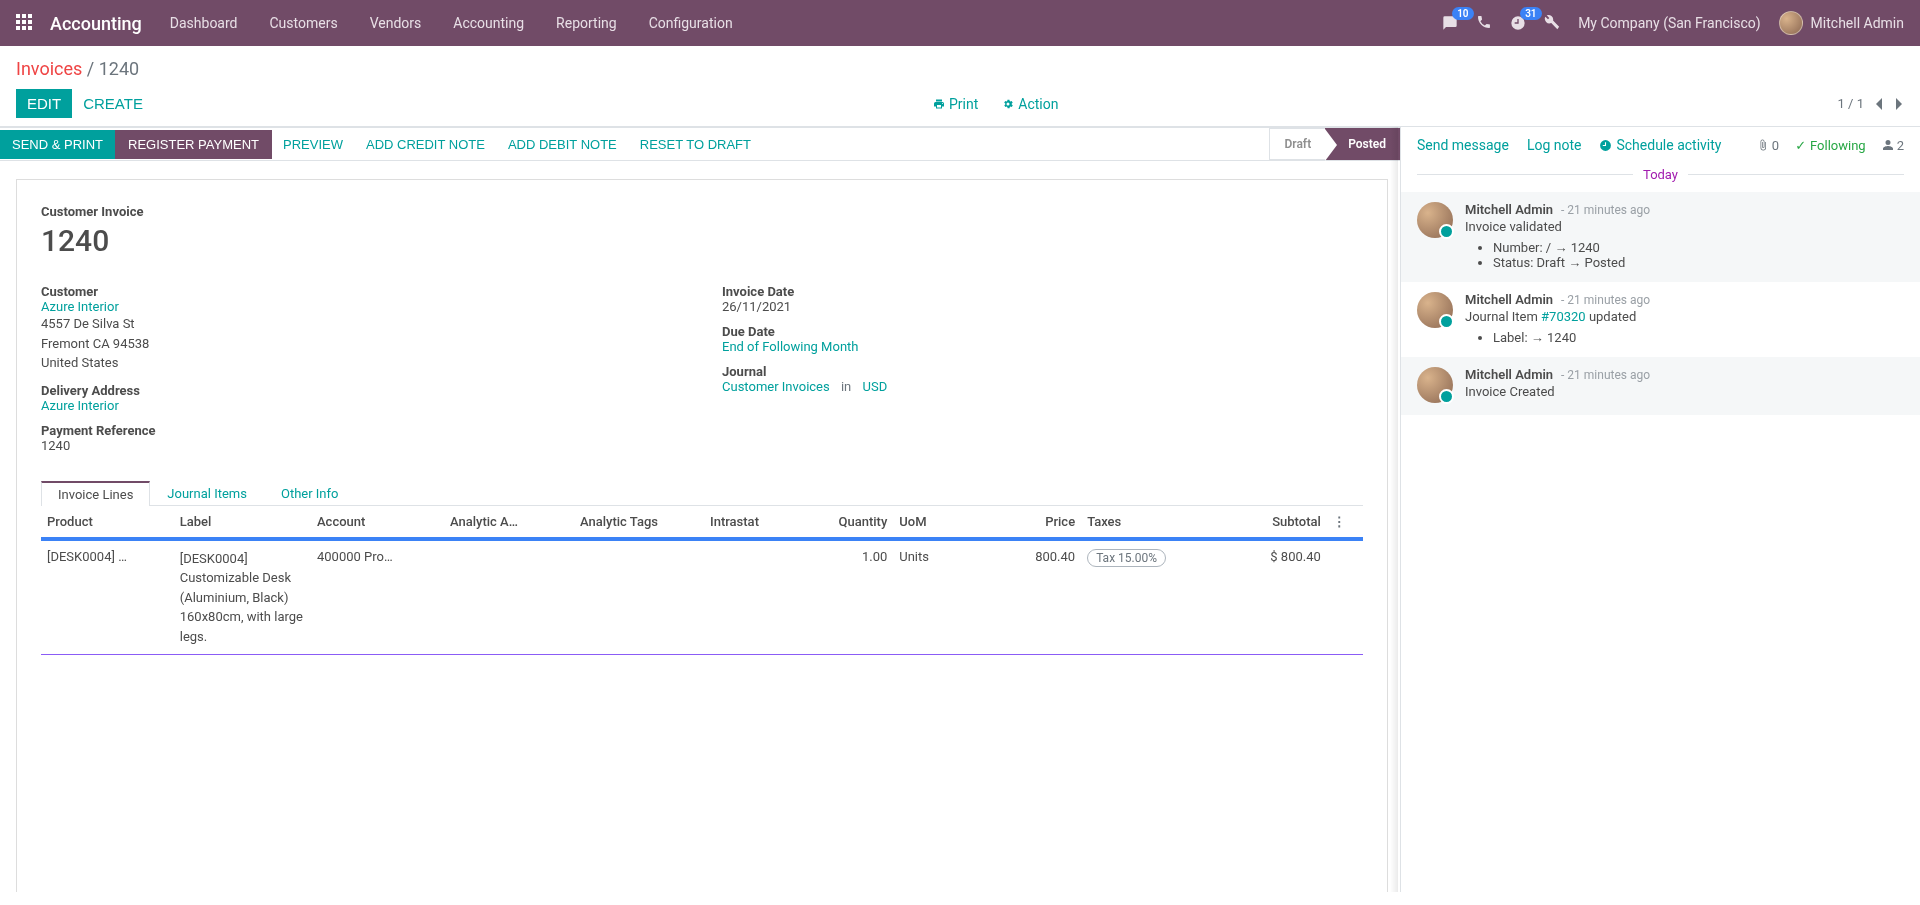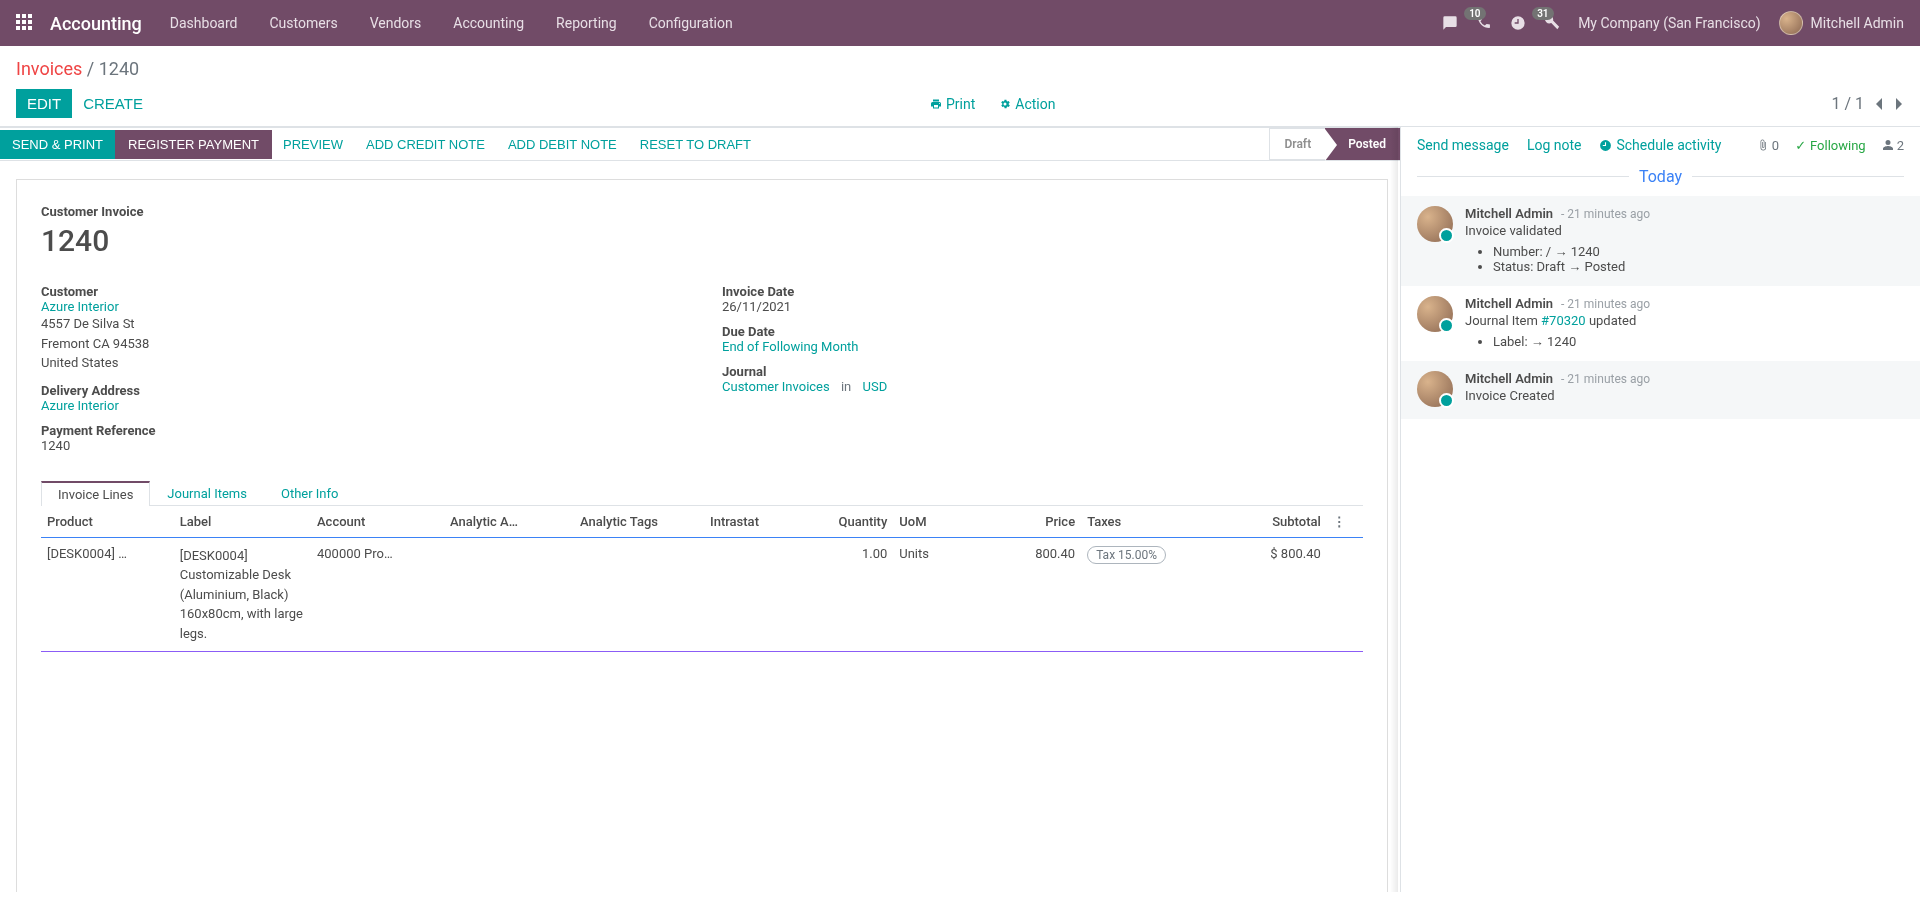--- a/index.html
+++ b/index.html
@@ -7,37 +7,37 @@
 a { text-decoration: none; }
 
 .topnav { background: #714b67; color: #fff; height: 46px; display: flex; align-items: center; padding: 0 16px; }
 .apps-icon { width: 18px; height: 18px; margin-right: 16px; display: grid; grid-template-columns: repeat(3,4px); grid-template-rows: repeat(3,4px); gap: 2px; cursor: pointer; }
 .apps-icon span { background: #fff; }
 .brand { font-size: 18px; font-weight: 500; margin-right: 28px; }
 .nav-menu { display: flex; gap: 32px; flex: 1; }
 .nav-menu div { color: #e8dfe6; font-size: 14px; cursor: pointer; }
 .nav-right { display: flex; align-items: center; gap: 18px; }
 .badge-wrap { position: relative; display: inline-flex; align-items: center; }
-.badge { position: absolute; top: -8px; left: 10px; background: #737373; color: #fff; border-radius: 10px; font-size: 10px; padding: 1px 5px; font-weight: 600; margin-left: 12px; }
+.badge { position: absolute; top: -8px; left: 10px; background: #3b82f6; color: #fff; border-radius: 10px; font-size: 10px; padding: 1px 5px; font-weight: 600; }
 .icon-svg { width: 16px; height: 16px; fill: #e8dfe6; }
 .company { color: #e8dfe6; font-size: 14px; }
 .user-chip { display: flex; align-items: center; gap: 8px; color: #e8dfe6; font-size: 14px; }
 .avatar-sm { width: 24px; height: 24px; border-radius: 50%; background: radial-gradient(circle at 30% 30%, #d9b38c, #8a6650); border: 1px solid rgba(255,255,255,.4); }
 
 .controlbar { padding: 12px 16px 8px; border-bottom: 1px solid #dee2e6; }
 .breadcrumb { font-size: 18px; margin-bottom: 10px; }
 .breadcrumb .root { color: #ef4444; }
 .breadcrumb .sep, .breadcrumb .cur { color: #6c757d; }
 .ctrl-row { display: flex; align-items: center; }
 .btn { display: inline-block; padding: 5px 10px; font-size: 15px; border: 1px solid transparent; cursor: pointer; text-transform: uppercase; font-weight: 500; }
 .btn-primary { background: #00a09d; color: #fff; border-color: #00a09d; }
 .btn-secondary { background: #fff; color: #00a09d; border-color: #fff; }
 .ctrl-center { flex: 1; display: flex; justify-content: center; gap: 24px; color: #00a09d; font-size: 14px; }
 .ctrl-center span { cursor: pointer; display: inline-flex; align-items: center; gap: 4px; }
-.pager { display: flex; align-items: center; gap: 10px; color: #6c757d; font-size: 16px; }
+.pager { display: flex; align-items: center; gap: 10px; color: #6c757d; font-size: 13px; }
 .pager svg { width: 10px; height: 14px; fill: #6c757d; cursor: pointer; }
 
 .statusbar { border-top: 1px solid #dee2e6; border-bottom: 1px solid #dee2e6; background: #fff; display: flex; align-items: stretch; height: 34px; }
 .status-actions { display: flex; align-items: center; padding-left: 0; gap: 0; }
 .sbtn { padding: 6px 12px; font-size: 13px; font-weight: 500; border: 1px solid #ccc; background: #fff; color: #00a09d; cursor: pointer; margin-left: -1px; text-transform: uppercase; }
 .sbtn.solid { background: #00a09d; color: #fff; border-color: #00a09d; }
 .sbtn.purple { background: #714b67; color: #fff; border-color: #714b67; }
 .sbtn.plain { border: none; background: transparent; }
 .status-steps { margin-left: auto; display: flex; align-items: stretch; height: 100%; }
 .step { display: flex; align-items: center; padding: 0 14px; font-size: 12px; font-weight: 600; color: #8f8f8f; position: relative; border: 1px solid #dee2e6; border-right: none; }
@@ -54,33 +54,33 @@
 .field-row { display: flex; margin-bottom: 8px; align-items: flex-start; flex-direction: column; }
 .field-label { width: 155px; font-weight: 700; color: #4c4c4c; font-size: 13px; padding-top: 2px; }
 .field-val { flex: 1; font-size: 13px; color: #4c4c4c; }
 .link { color: #00a09d; cursor: pointer; }
 .addr { color: #4c4c4c; line-height: 1.5; }
 
 .tabs { display: flex; margin-top: 20px; border-bottom: 1px solid #dee2e6; }
 .tab { padding: 4px 16px; border: 1px solid transparent; border-bottom: none; color: #00a09d; cursor: pointer; font-size: 13px; margin-bottom: -1px; }
 .tab.active { border-color: #dee2e6; border-top: 2px solid #714b67; background: #fff; color: #4c4c4c; }
 table.lines { width: 100%; border-collapse: collapse; font-size: 13px; }
-table.lines th { text-align: left; font-weight: 500; color: #4c4c4c; padding: 8px 6px; border-bottom: 1px solid #3b82f6; white-space: nowrap; }
+table.lines th { text-align: left; font-weight: 500; color: #4c4c4c; padding: 8px 6px; border-bottom: 4px solid #3b82f6; white-space: nowrap; }
 table.lines th.r, table.lines td.r { text-align: right; }
 table.lines td { padding: 8px 6px; vertical-align: top; border-bottom: 1px solid #8b5cf6; }
 .ellip { white-space: nowrap; overflow: hidden; text-overflow: ellipsis; max-width: 80px; display: block; }
 .tax-pill { display: inline-block; border: 1px solid #adb5bd; color: #6c757d; border-radius: 10px; padding: 1px 8px; font-size: 12px; }
 .kebab { font-weight: 700; color: #6c757d; cursor: pointer; }
 
 .chatter { width: 520px; border-left: 1px solid #dee2e6; background: #fff; display: flex; flex-direction: column; overflow: hidden; }
 .chat-top { display: flex; align-items: center; gap: 18px; padding: 10px 16px; font-size: 14px; }
 .chat-top .link { color: #00a09d; }
 .chat-top .right { margin-left: auto; display: flex; align-items: center; gap: 16px; color: #6c757d; font-size: 13px; }
 .following { color: #28a745; display: inline-flex; align-items: center; gap: 4px; }
-.sep-line { display: flex; align-items: center; gap: 10px; color: #3b82f6; font-size: 16px; padding: 4px 16px 10px; }
+.sep-line { display: flex; align-items: center; gap: 10px; color: #a21caf; font-size: 13px; padding: 4px 16px 10px; }
 .sep-line::before, .sep-line::after { content: ""; flex: 1; height: 1px; background: #dee2e6; }
 .msgs { flex: 1; overflow: auto; }
 .msg { display: flex; gap: 12px; padding: 10px 16px 12px; }
 .msg.hl { background: #f5f7f8; }
 .msg-av { width: 36px; height: 36px; border-radius: 50%; background: radial-gradient(circle at 30% 30%, #d9b38c, #8a6650); position: relative; flex-shrink: 0; }
 .msg-av::after { content: ""; position: absolute; right: -1px; bottom: -1px; width: 11px; height: 11px; border-radius: 50%; background: #00a09d; border: 2px solid #fff; }
 .msg-body { flex: 1; font-size: 13px; }
 .msg-head { display: flex; gap: 8px; align-items: baseline; }
 .msg-head strong { color: #4c4c4c; font-weight: 600; }
 .msg-head .time { color: #9aa0a6; font-size: 12px; }

